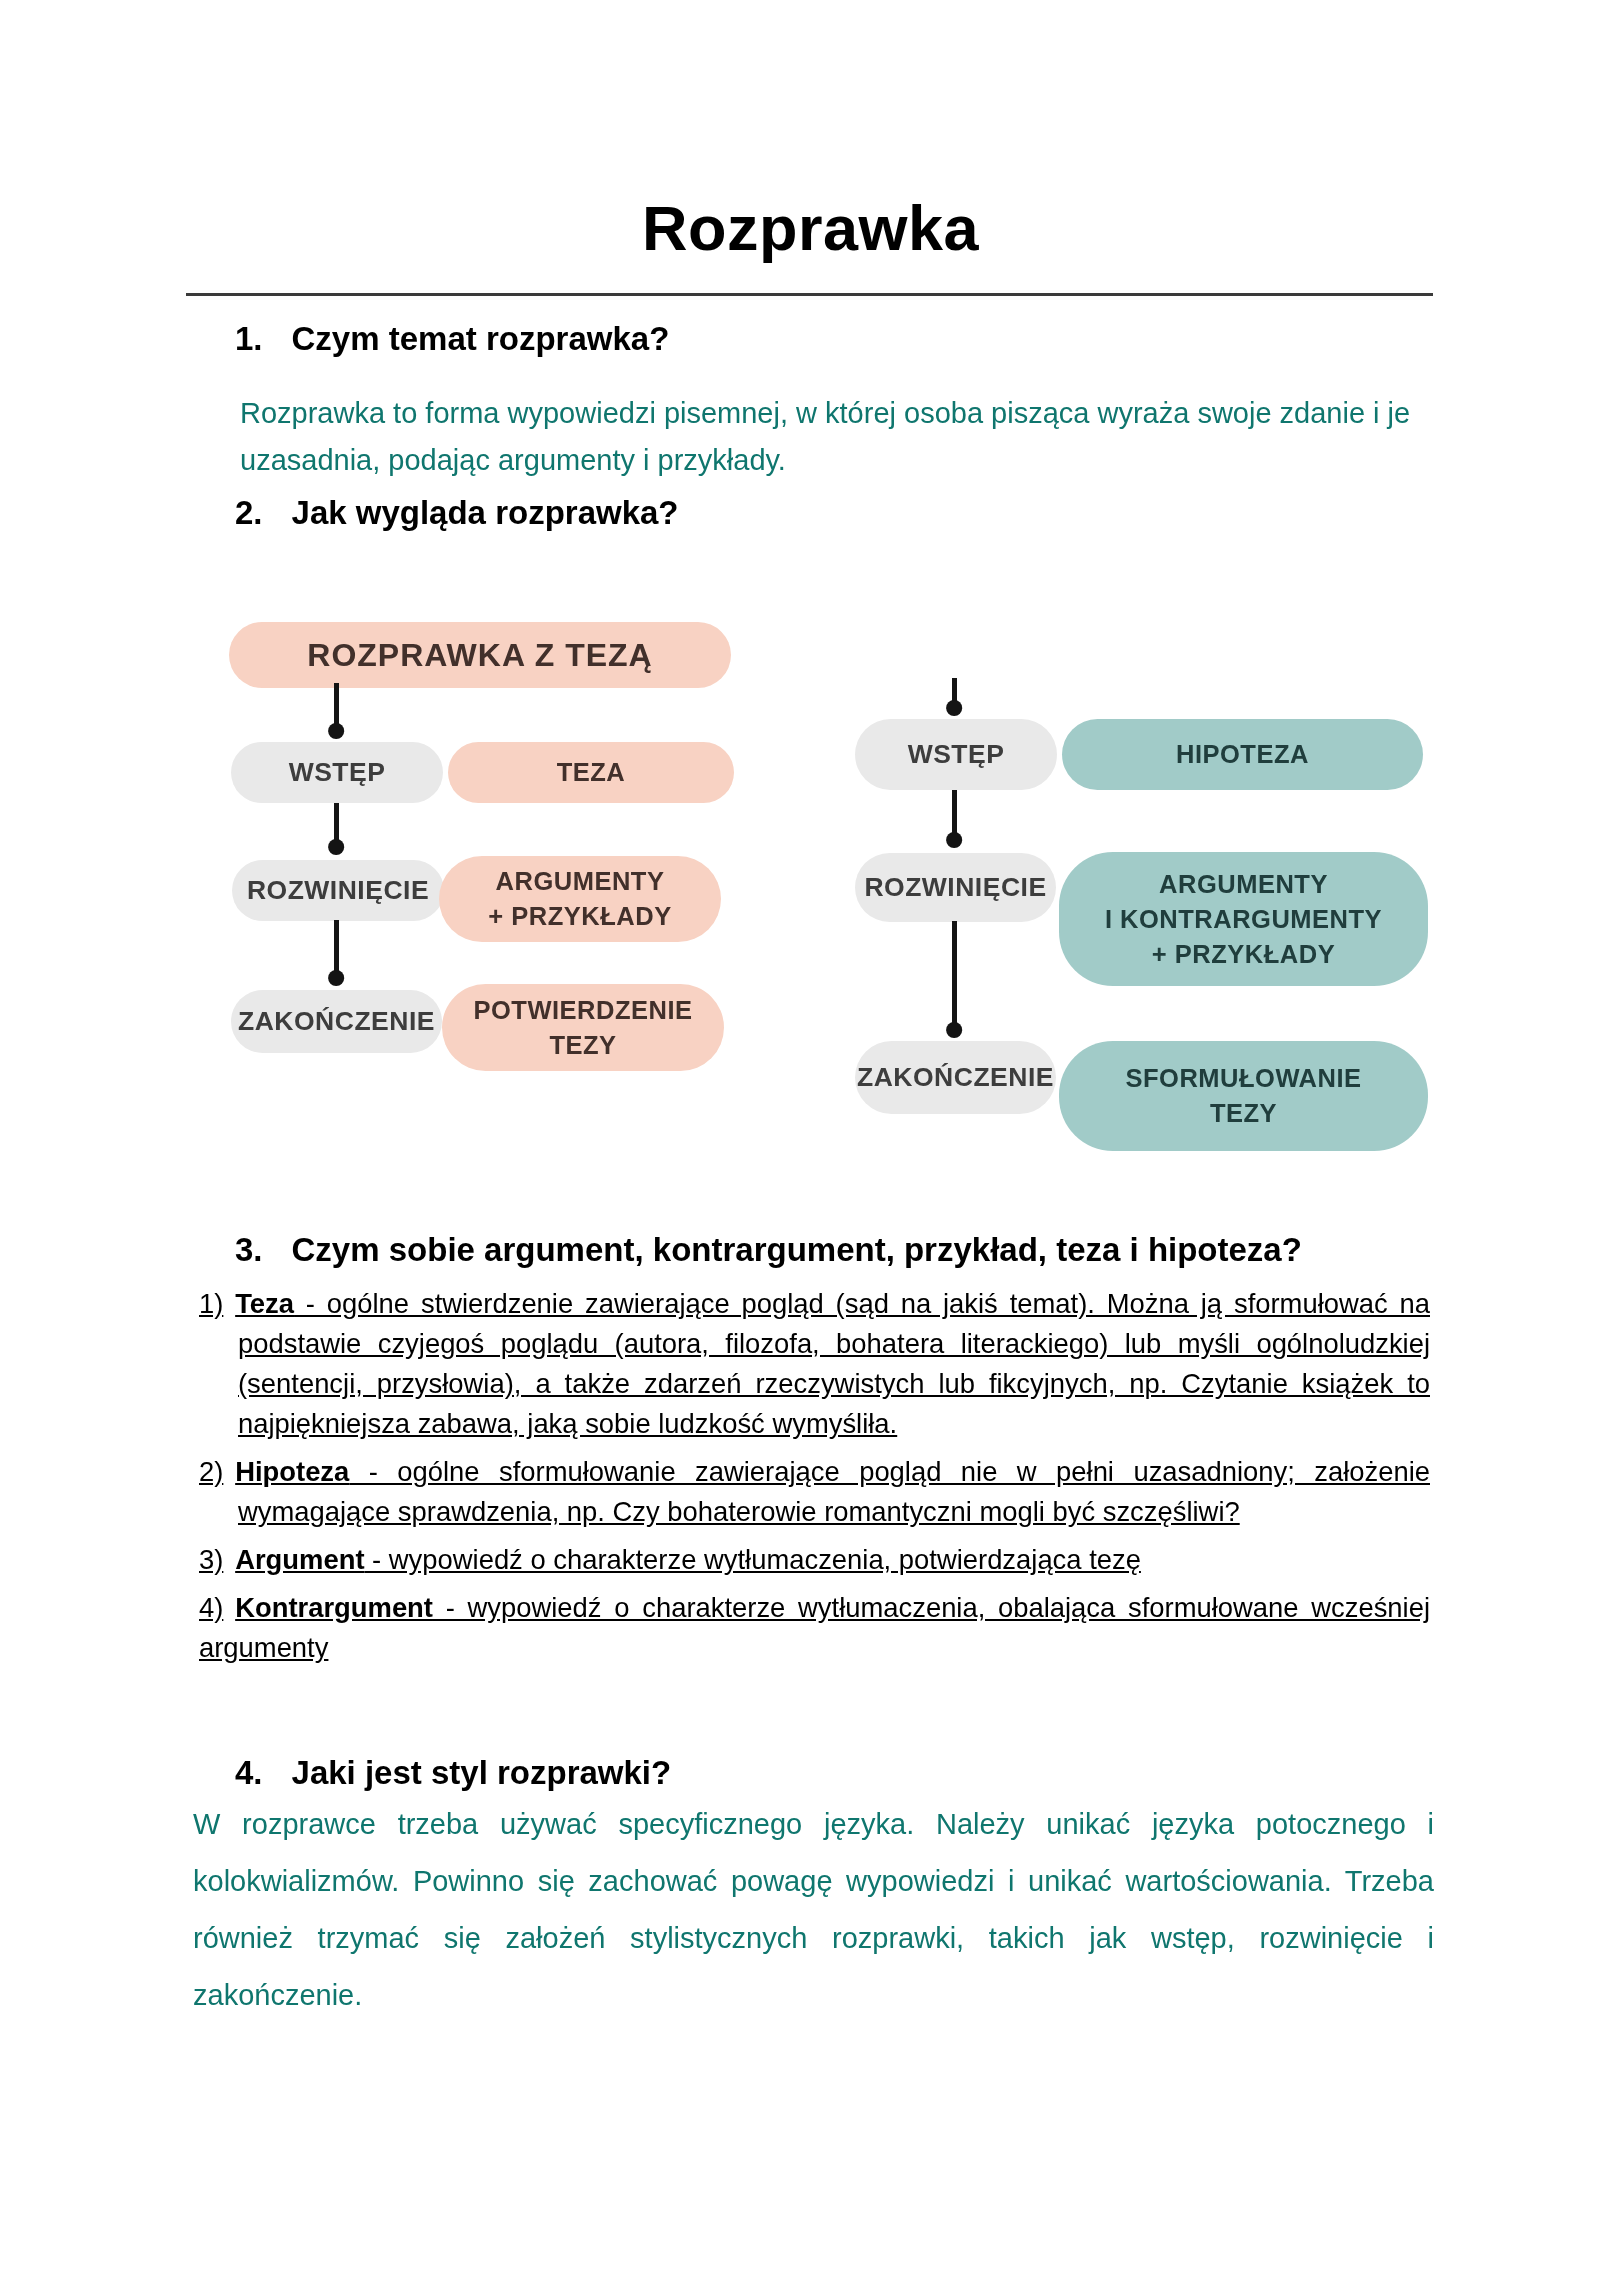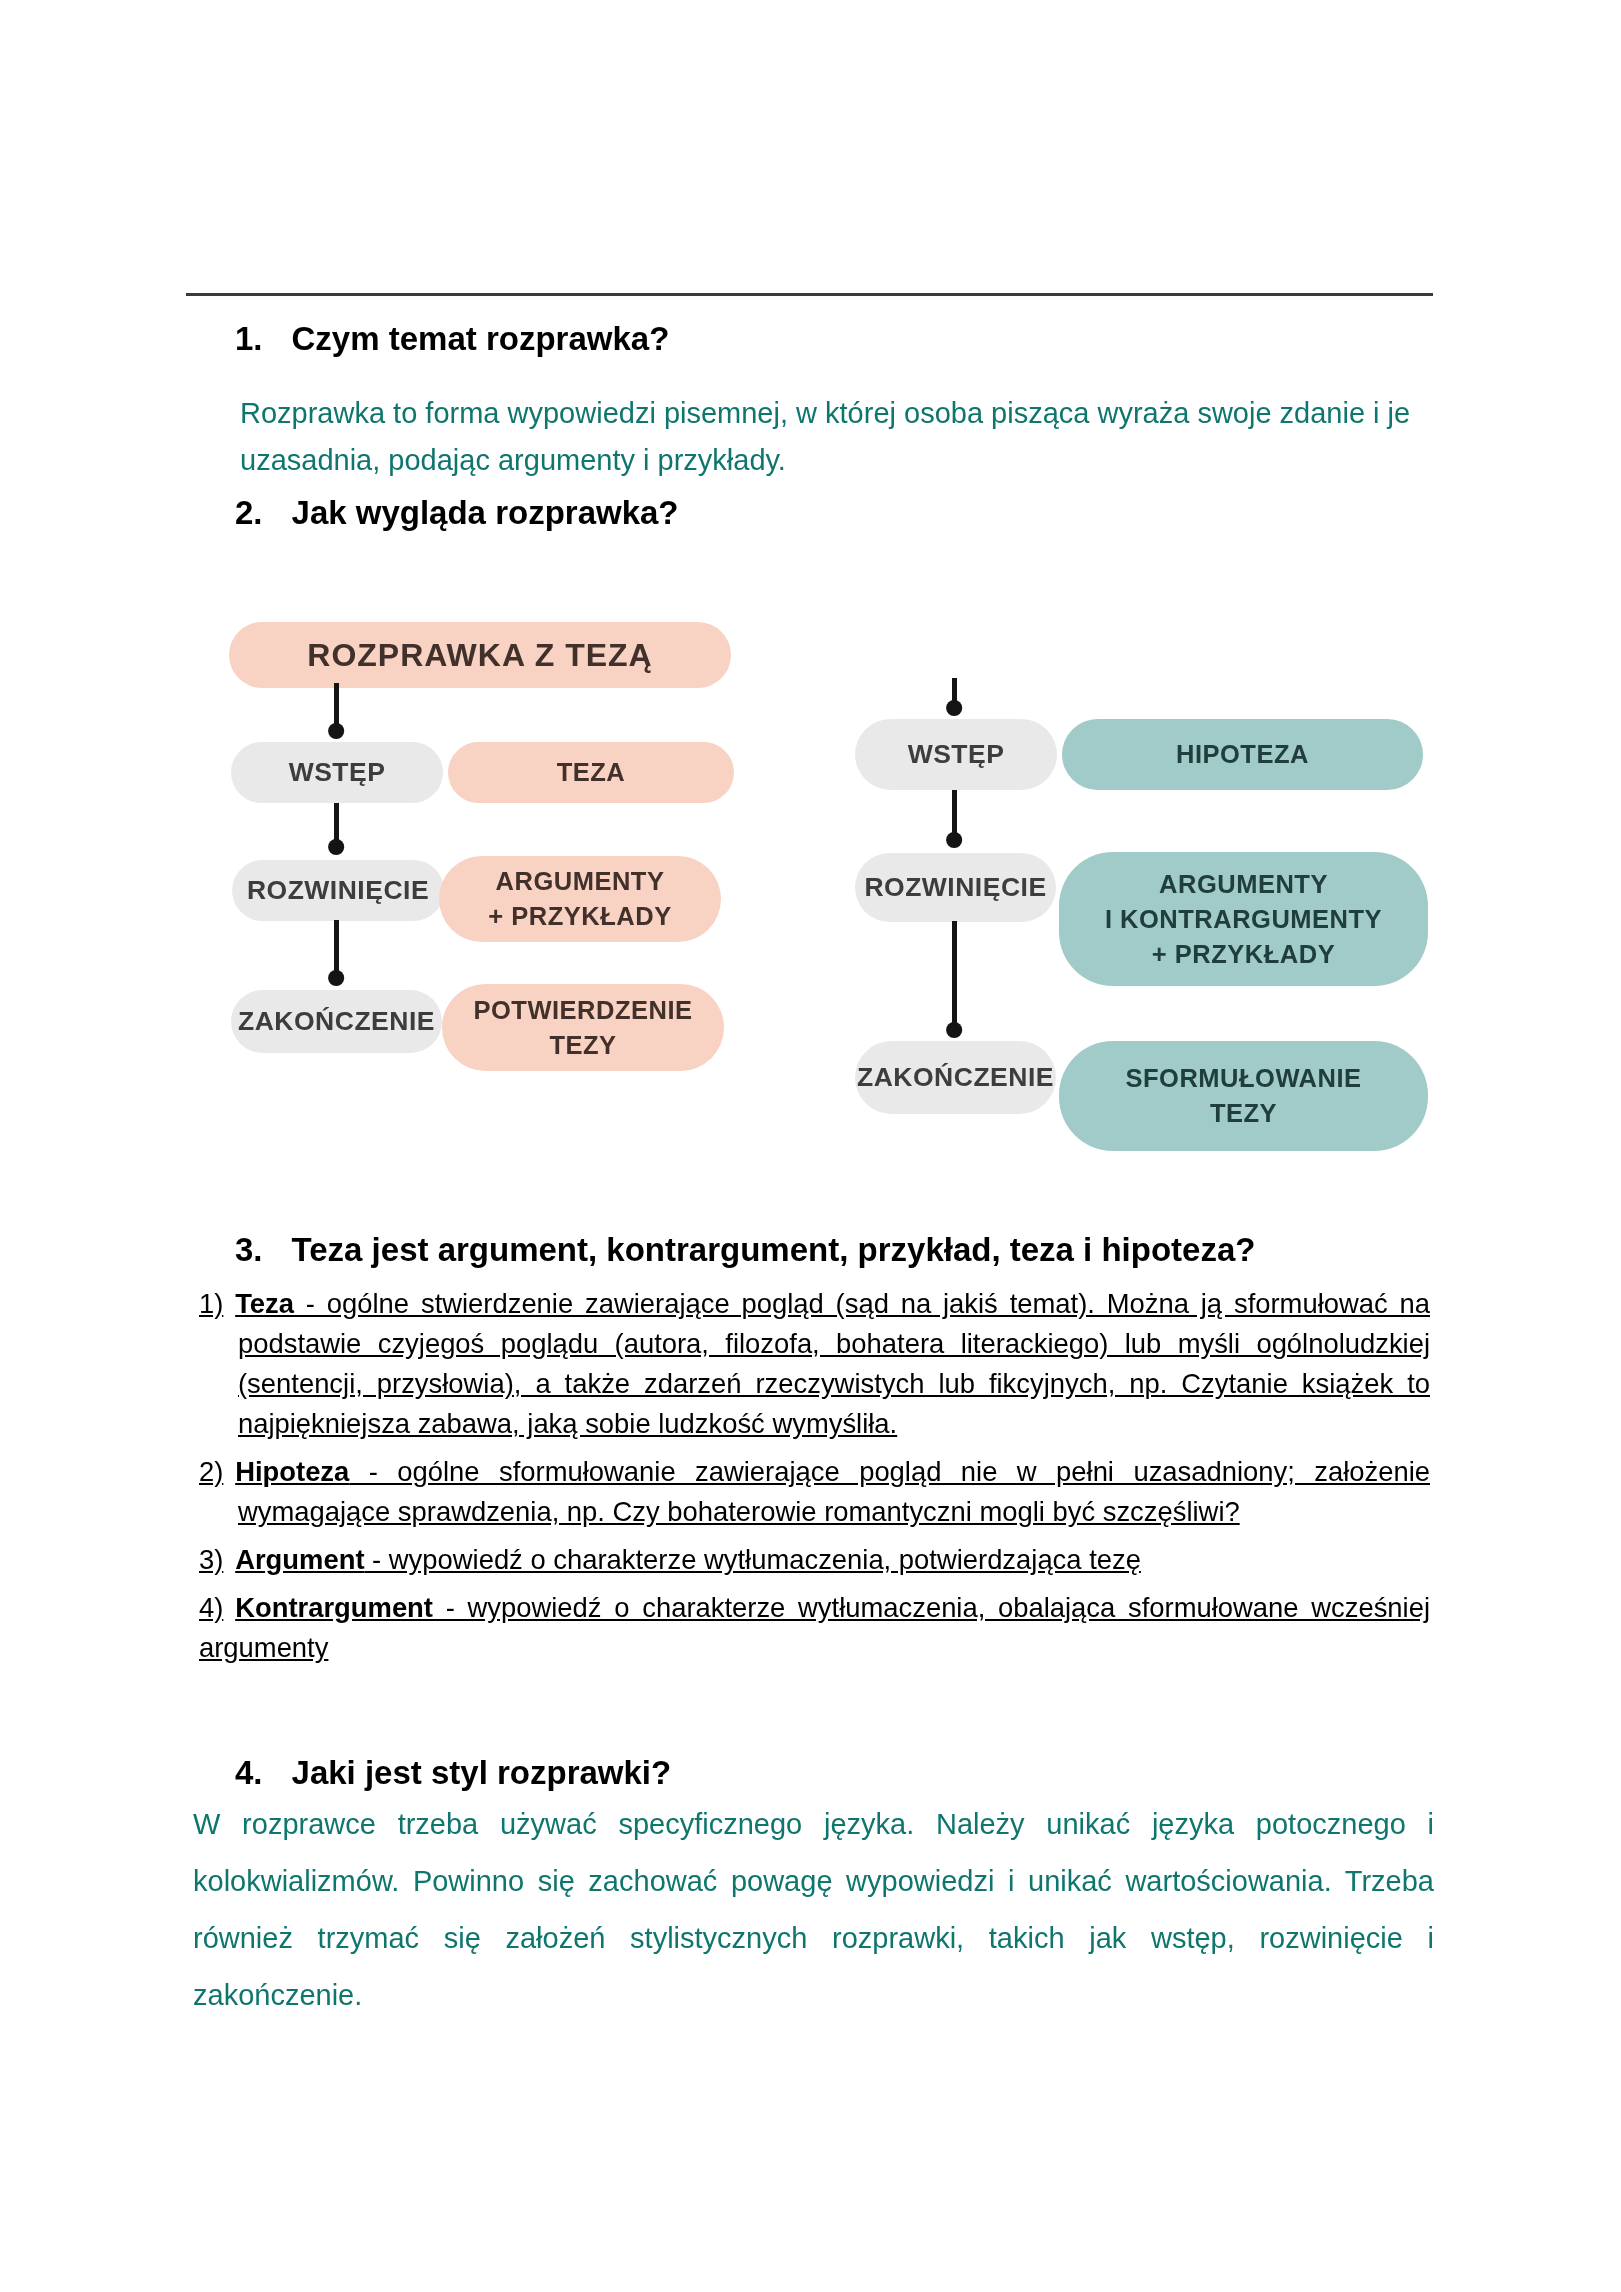--- a/index.html
+++ b/index.html
@@ -49,20 +49,21 @@
   .connector::after{
     content:"";position:absolute;left:50%;bottom:-6.9px;transform:translateX(-50%);
     width:15.7px;height:15.7px;border-radius:50%;background:var(--c-line,#141414);
   }
 </style>
 </head>
 <body>
 
 <div class="page">
 
+  <div class="doc-title">Rozprawka</div>
   <div class="title-rule"></div>
 
   <div class="sec-heading" style="top:320px;">
     <span class="sec-num">1.</span>
     <span>Czym temat rozprawka?</span>
   </div>
   <p class="para p1">Rozprawka to forma wypowiedzi pisemnej, w której osoba pisząca wyraża swoje zdanie i je uzasadnia, podając argumenty i przykłady.</p>
 
   <div class="sec-heading" style="top:494px;">
     <span class="sec-num">2.</span>
@@ -94,21 +95,21 @@
 I KONTRARGUMENTY
 + PRZYKŁADY</div>
     <div class="connector" style="left:952px;top:921px;height:110px;"></div>
     <div class="pill gray" style="left:855px;top:1041px;width:201px;height:73px;">ZAKOŃCZENIE</div>
     <div class="pill teal r55" style="left:1059px;top:1041px;width:369px;height:110px;">SFORMUŁOWANIE
 TEZY</div>
   </div>
 
   <div class="sec-heading" style="top:1231px;">
     <span class="sec-num">3.</span>
-    <span>Teza jest argument, kontrargument, przykład, teza i hipoteza?</span>
+    <span>Czym sobie argument, kontrargument, przykład, teza i hipoteza?</span>
   </div>
 
   <div class="def-list">
     <p class="li hang"><span class="n">1)</span><b>Teza</b><span> - ogólne stwierdzenie zawierające pogląd (sąd na jakiś temat). Można ją sformułować na podstawie czyjegoś poglądu (autora, filozofa, bohatera literackiego) lub myśli ogólnoludzkiej (sentencji, przysłowia), a także zdarzeń rzeczywistych lub fikcyjnych, np. Czytanie książek to najpiękniejsza zabawa, jaką sobie ludzkość wymyśliła.</span></p>
     <p class="li hang"><span class="n">2)</span><b>Hipoteza</b><span> - ogólne sformułowanie zawierające pogląd nie w pełni uzasadniony; założenie wymagające sprawdzenia, np. Czy bohaterowie romantyczni mogli być szczęśliwi?</span></p>
     <p class="li"><span class="n">3)</span><b>Argument</b><span> - wypowiedź o charakterze wytłumaczenia, potwierdzająca tezę</span></p>
     <p class="li"><span class="n">4)</span><b>Kontrargument</b><span> - wypowiedź o charakterze wytłumaczenia, obalająca sformułowane wcześniej argumenty</span></p>
   </div>
 
   <div class="sec-heading" style="top:1754px;">

